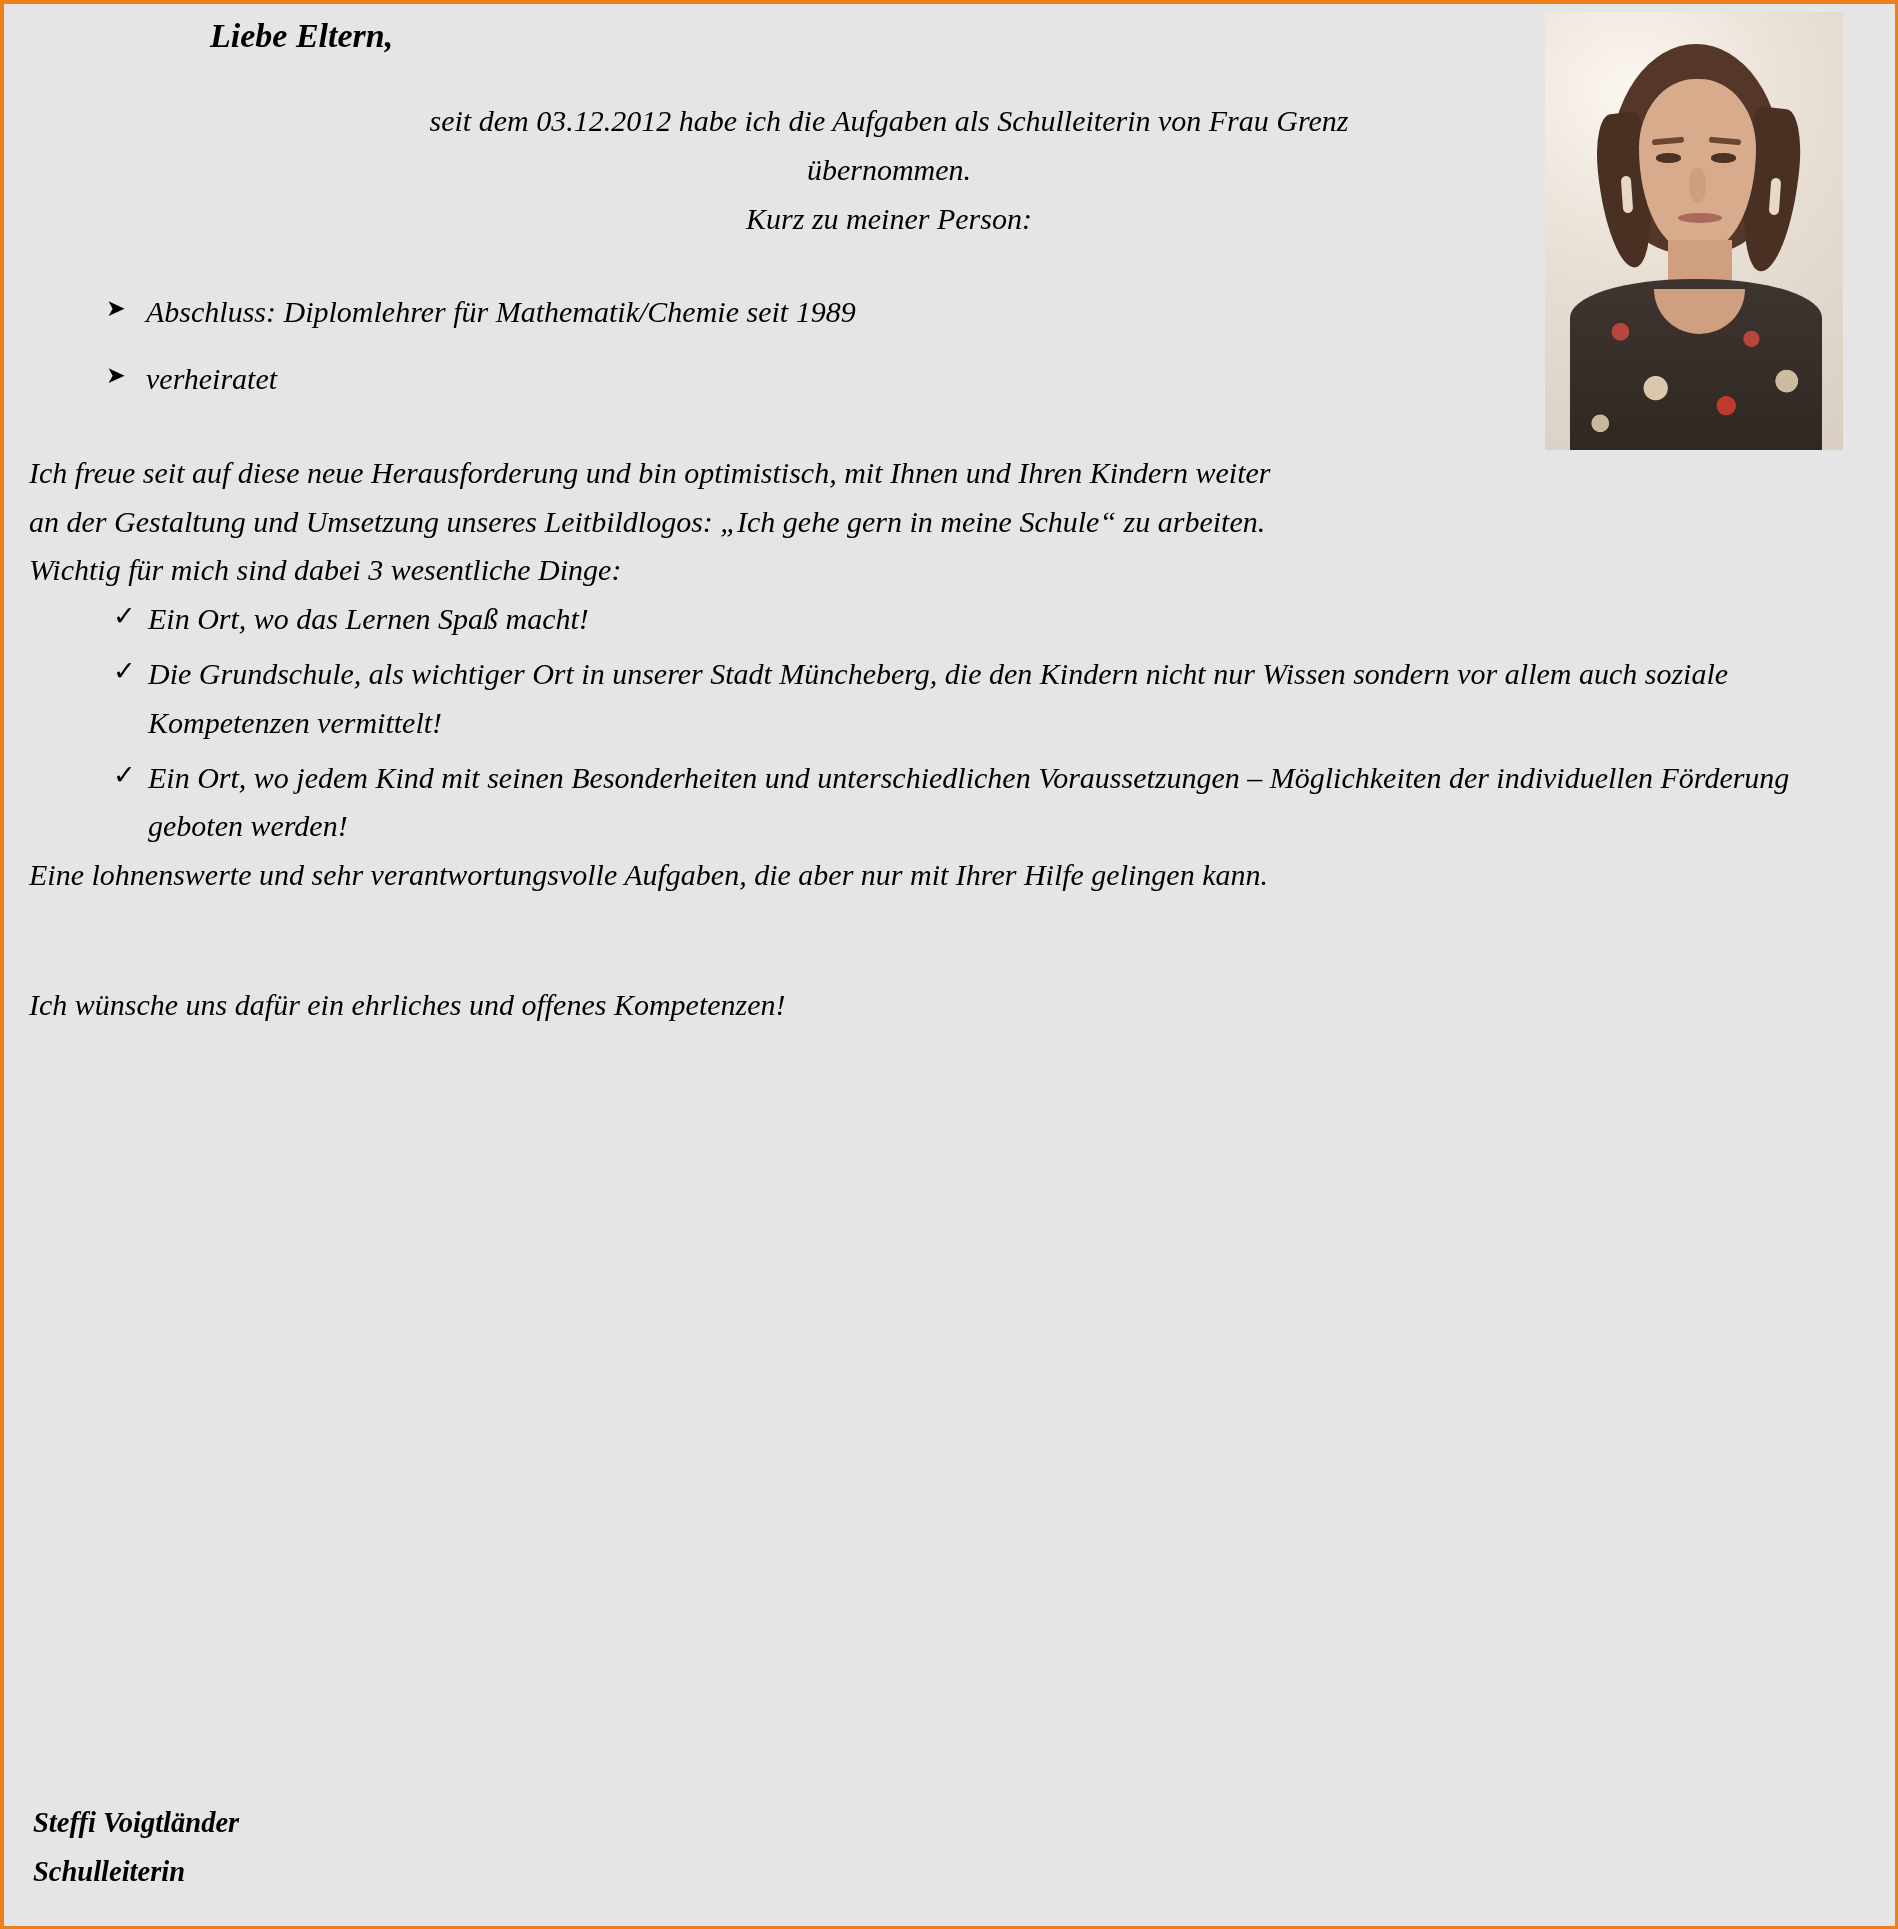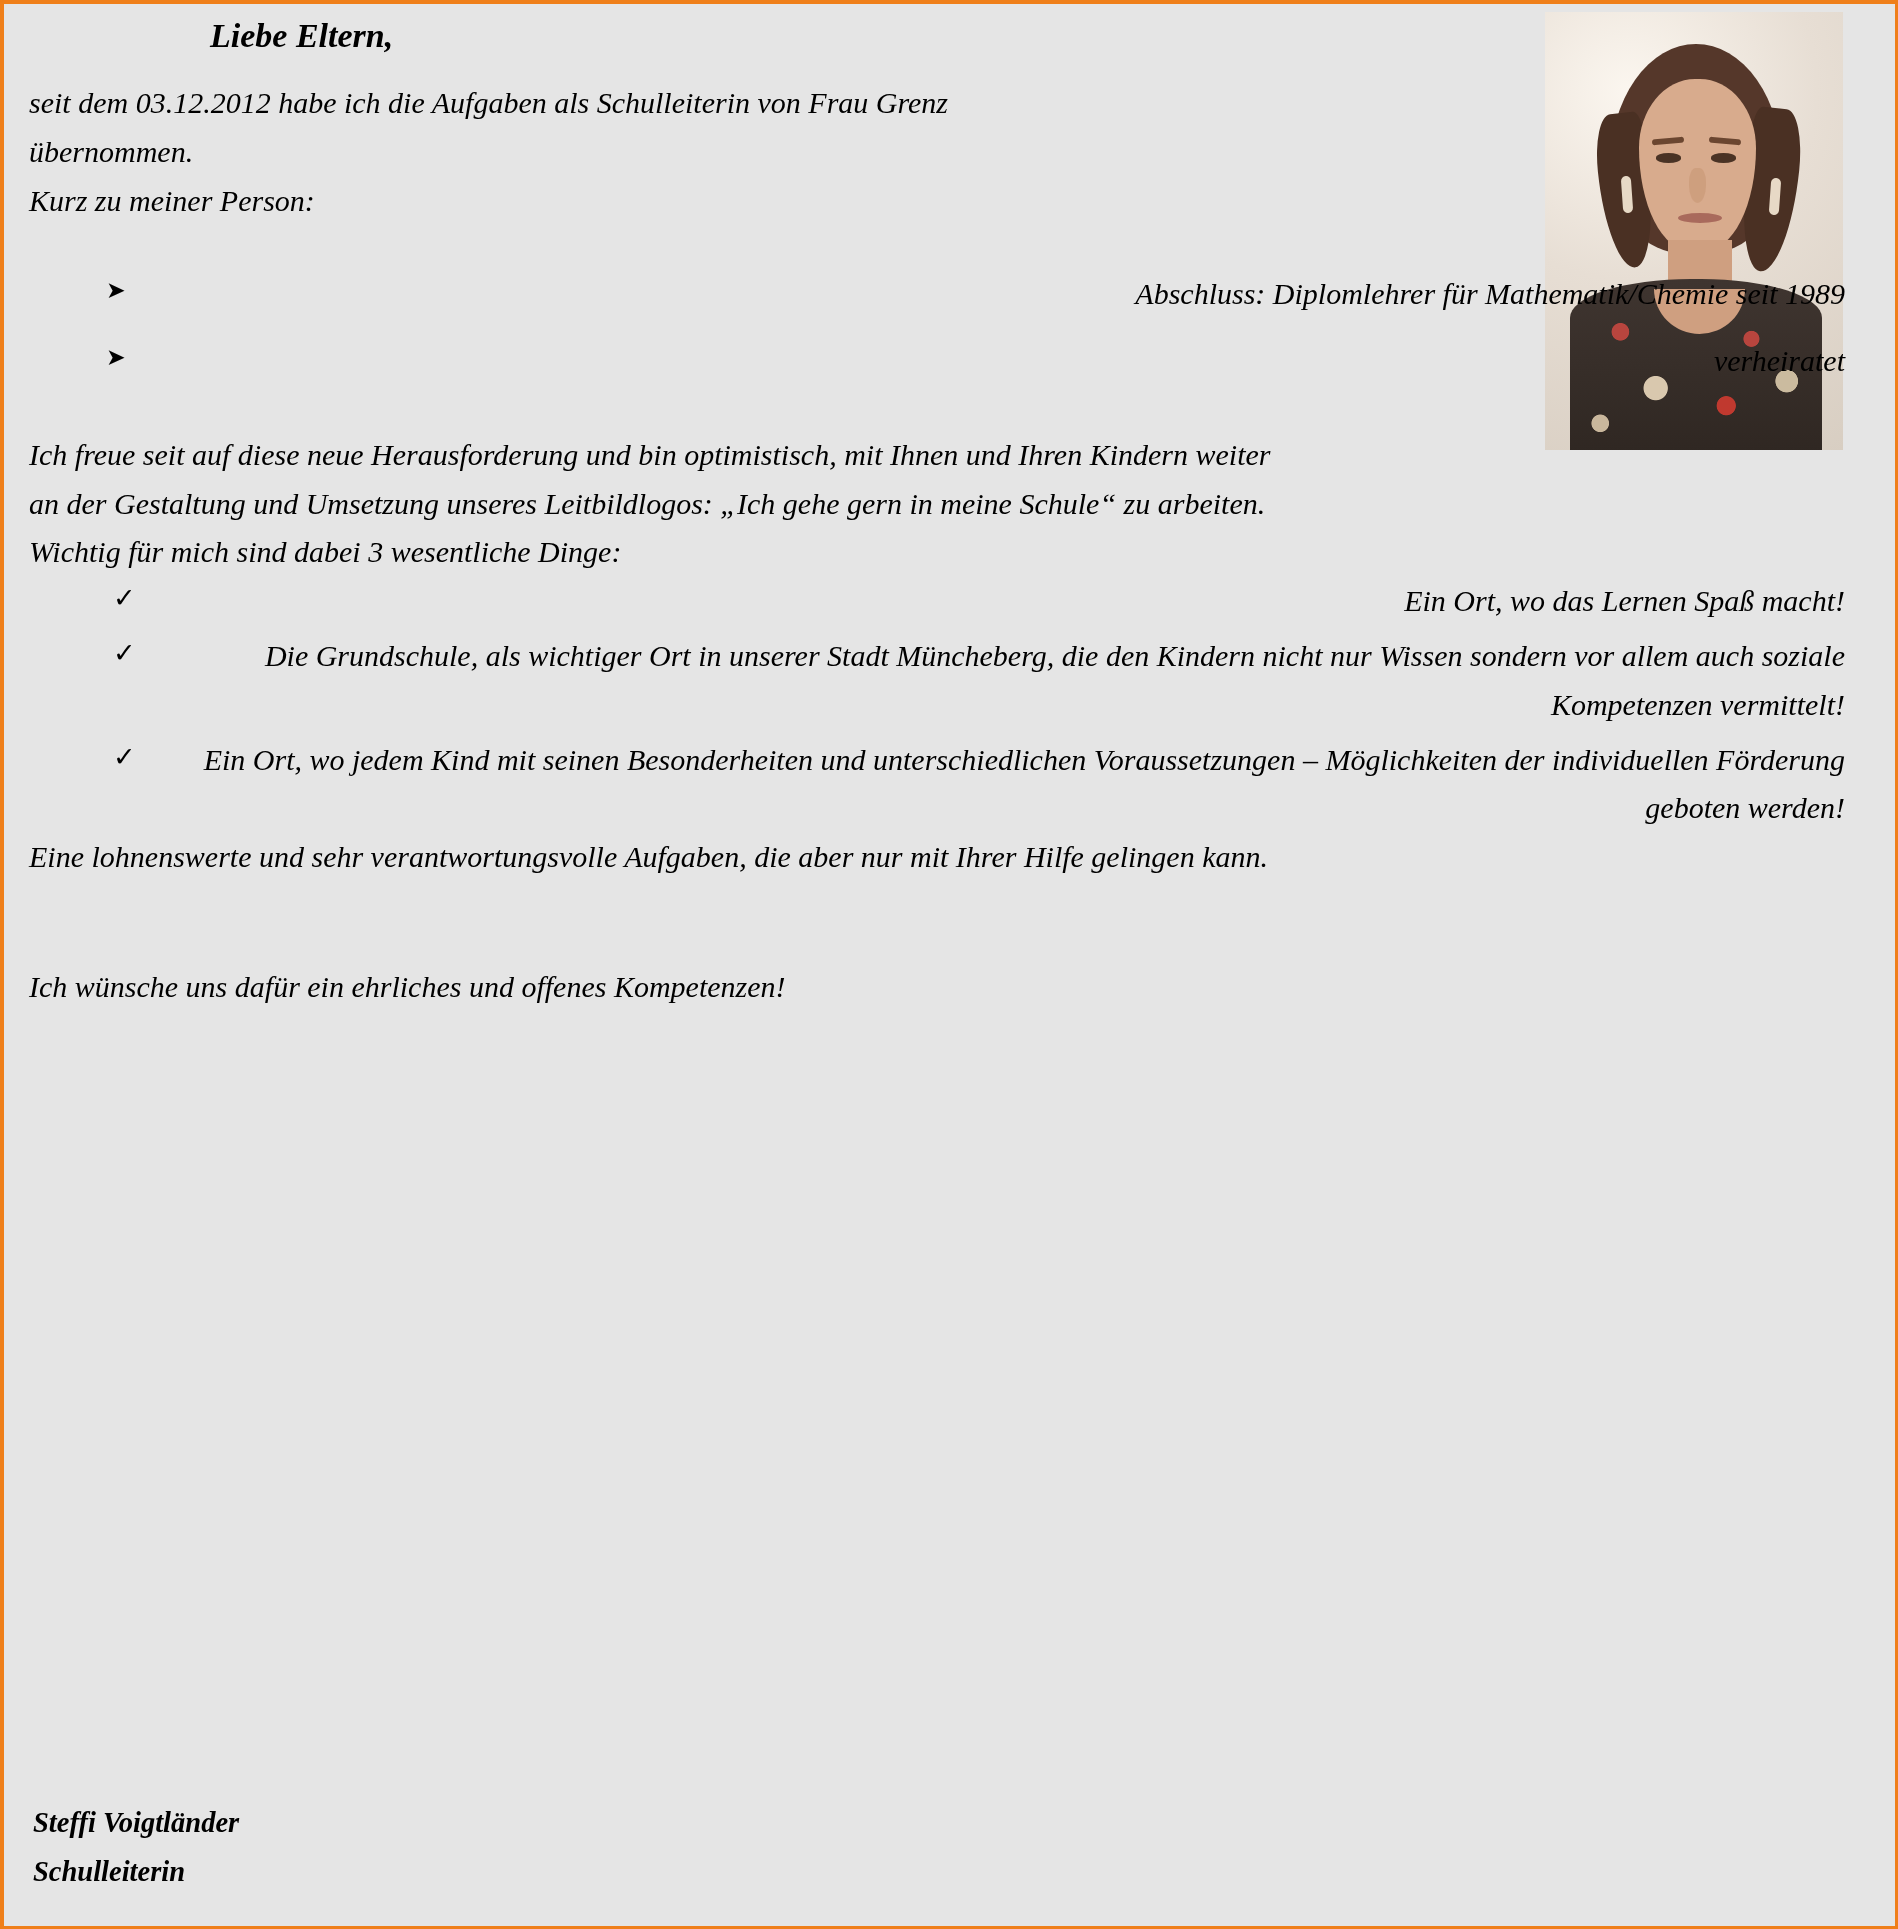--- a/index.html
+++ b/index.html
@@ -184,30 +184,29 @@
 
   p.para {
     font-style: italic;
     font-size: 30px;
     line-height: 1.62;
     margin: 0;
     color: #000;
     max-width: 1720px;
   }
 
-  .block-1 { margin-top: 23px; }
+  .block-1 { margin-top: 41px; text-align: center; }
   .block-1 .para + .para { margin-top: 0; }
   .spacer-md { height: 45px; }
   .spacer-lg { height: 81px; }
 
   ul.list {
     list-style: none;
     margin: 0;
     padding: 0;
-    text-align: right;
   }
   ul.list li {
     position: relative;
     font-style: italic;
     font-size: 30px;
     line-height: 1.62;
     padding-left: 117px;
     color: #000;
   }
   ul.list.arrows li::before {

